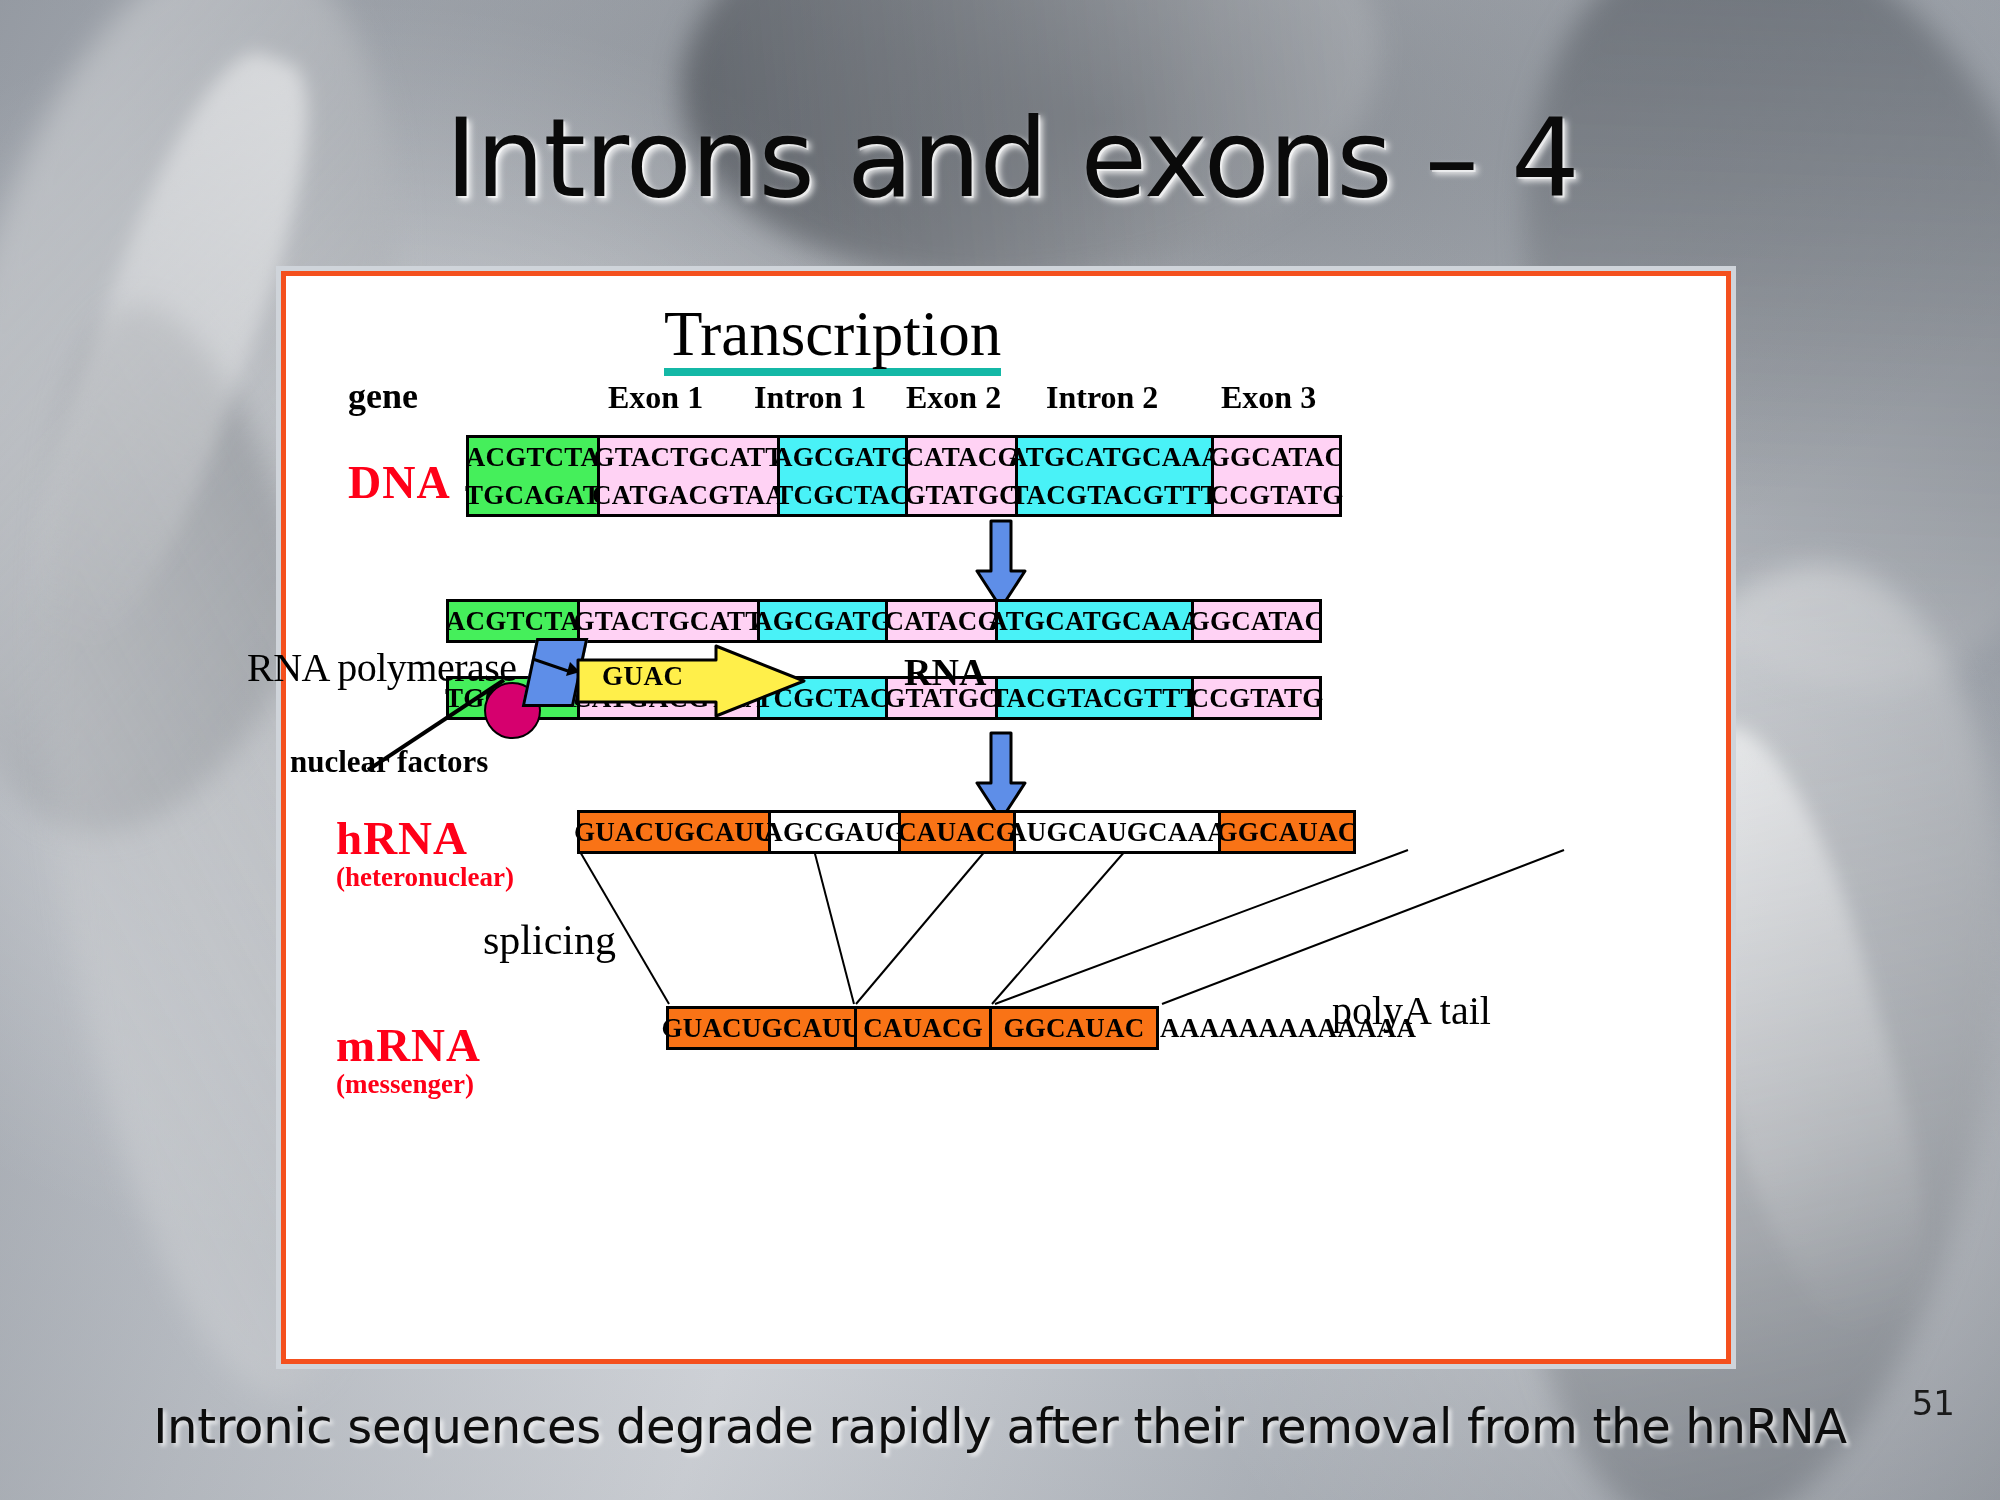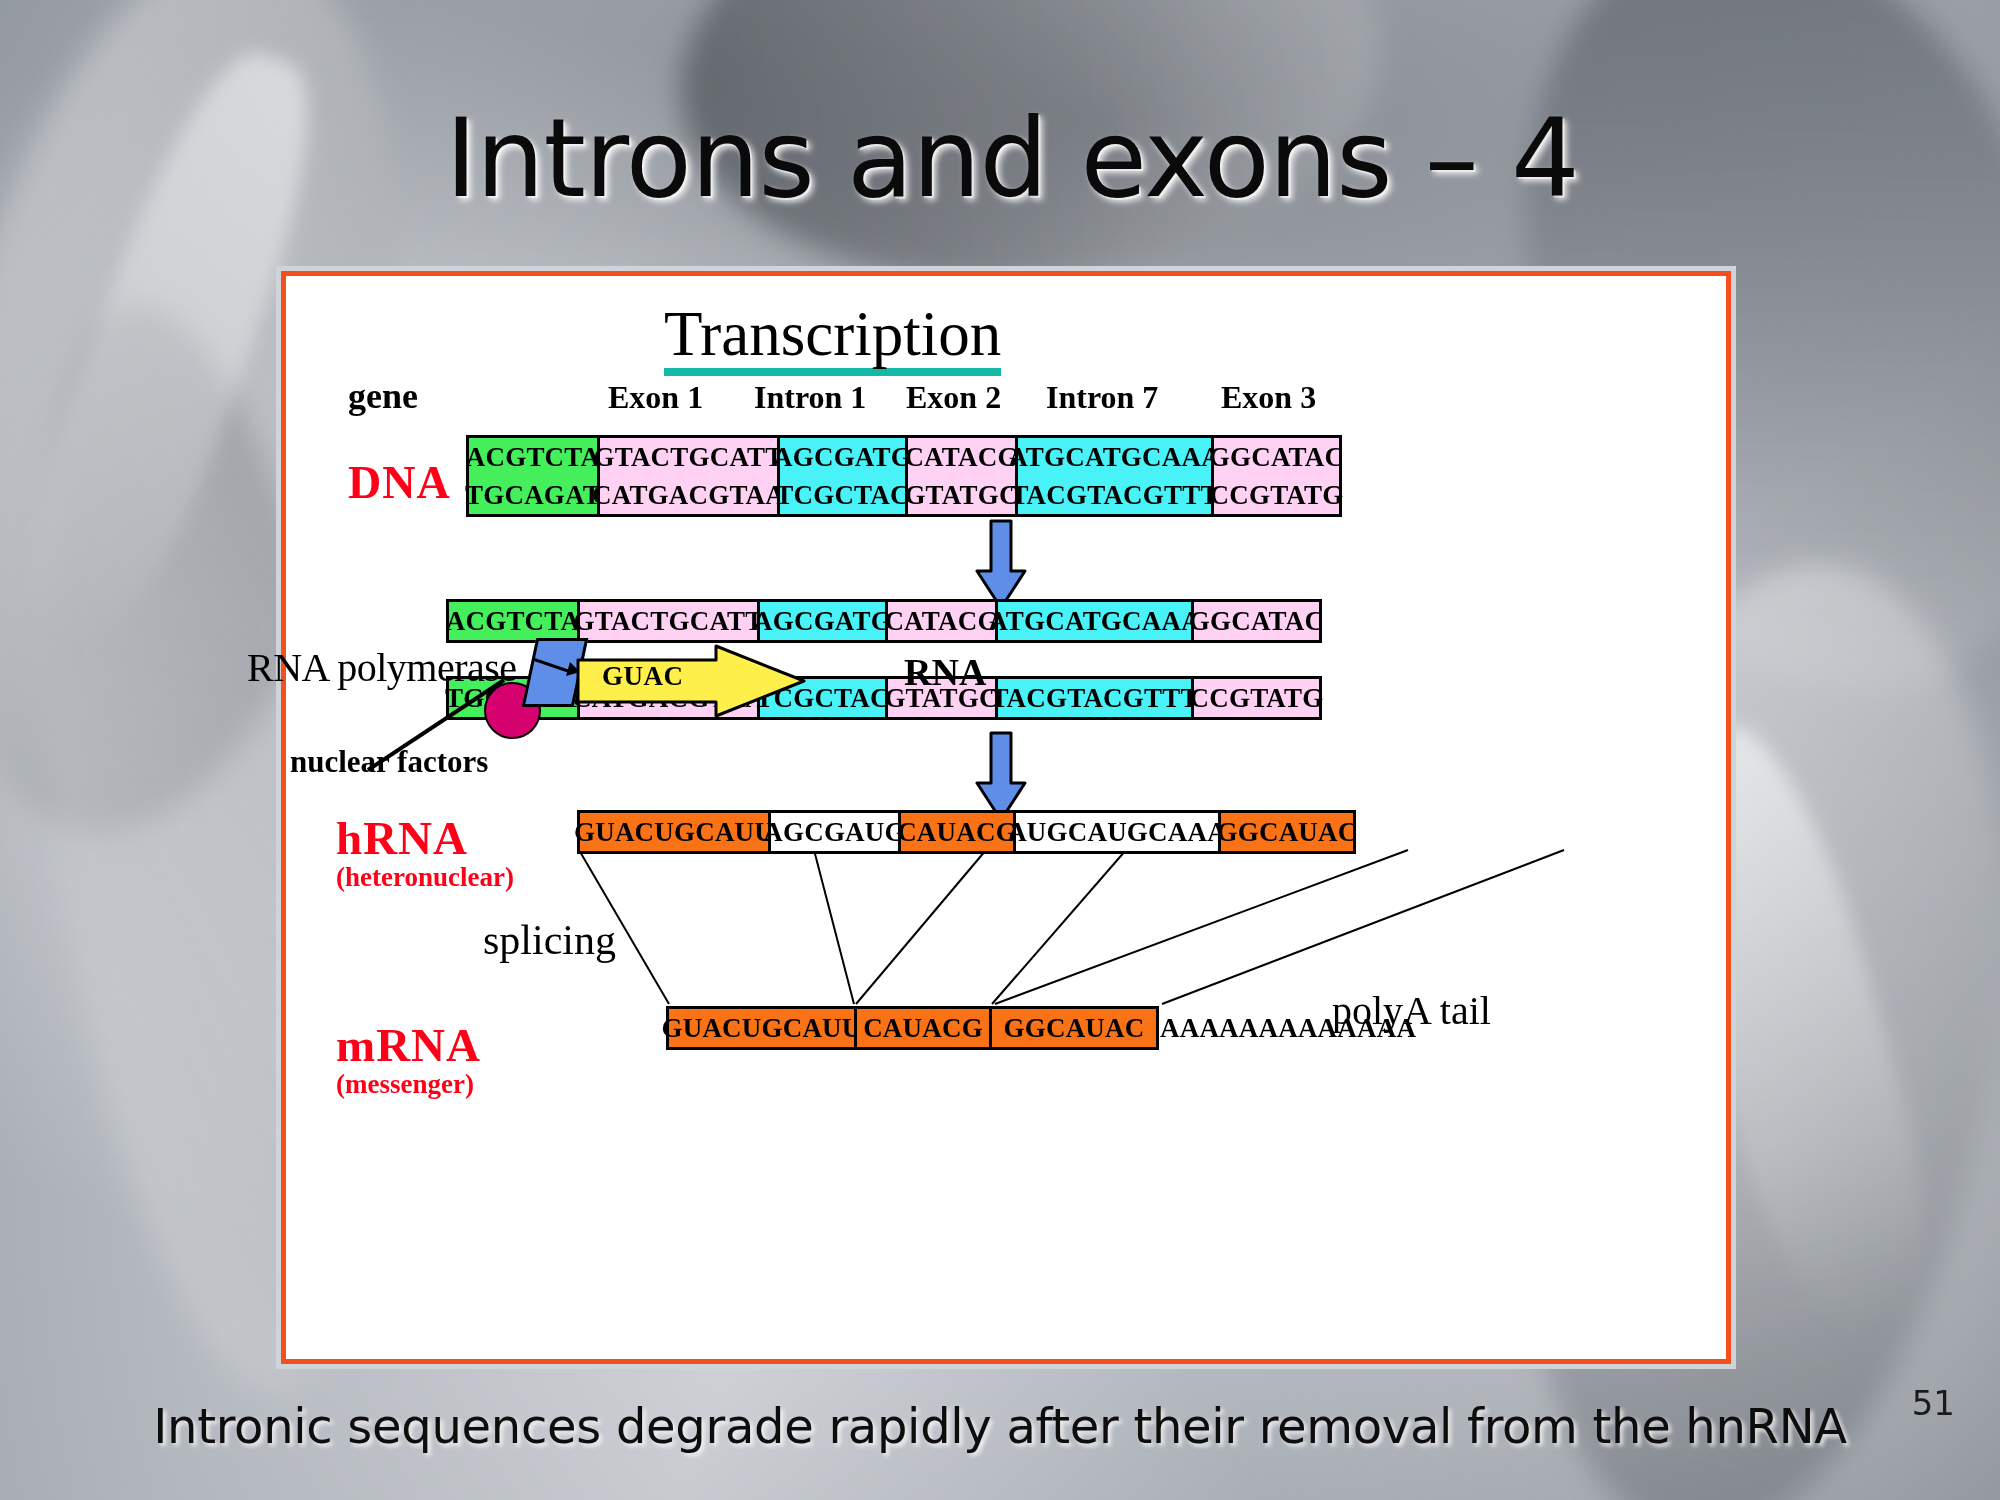--- a/index.html
+++ b/index.html
@@ -189,21 +189,21 @@
       </g>
     </svg>
 
     <div class="lbl" id="transcription">Transcription</div>
 
     <div class="lbl" id="gene-label">gene</div>
 
     <div class="hdr" style="left:322px;top:103px;">Exon 1</div>
     <div class="hdr" style="left:468px;top:103px;">Intron 1</div>
     <div class="hdr" style="left:620px;top:103px;">Exon 2</div>
-    <div class="hdr" style="left:760px;top:103px;">Intron 7</div>
+    <div class="hdr" style="left:760px;top:103px;">Intron 2</div>
     <div class="hdr" style="left:935px;top:103px;">Exon 3</div>
 
     <div class="redlbl" id="dna-label">DNA</div>
 
     <div class="strip" id="dna-top">
       <div class="seg c-green" style="width:128px">ACGTCTA</div>
       <div class="seg c-pink" style="width:180px">GTACTGCATT</div>
       <div class="seg c-cyan" style="width:128px">AGCGATG</div>
       <div class="seg c-pink" style="width:110px">CATACG</div>
       <div class="seg c-cyan" style="width:196px">ATGCATGCAAA</div>

